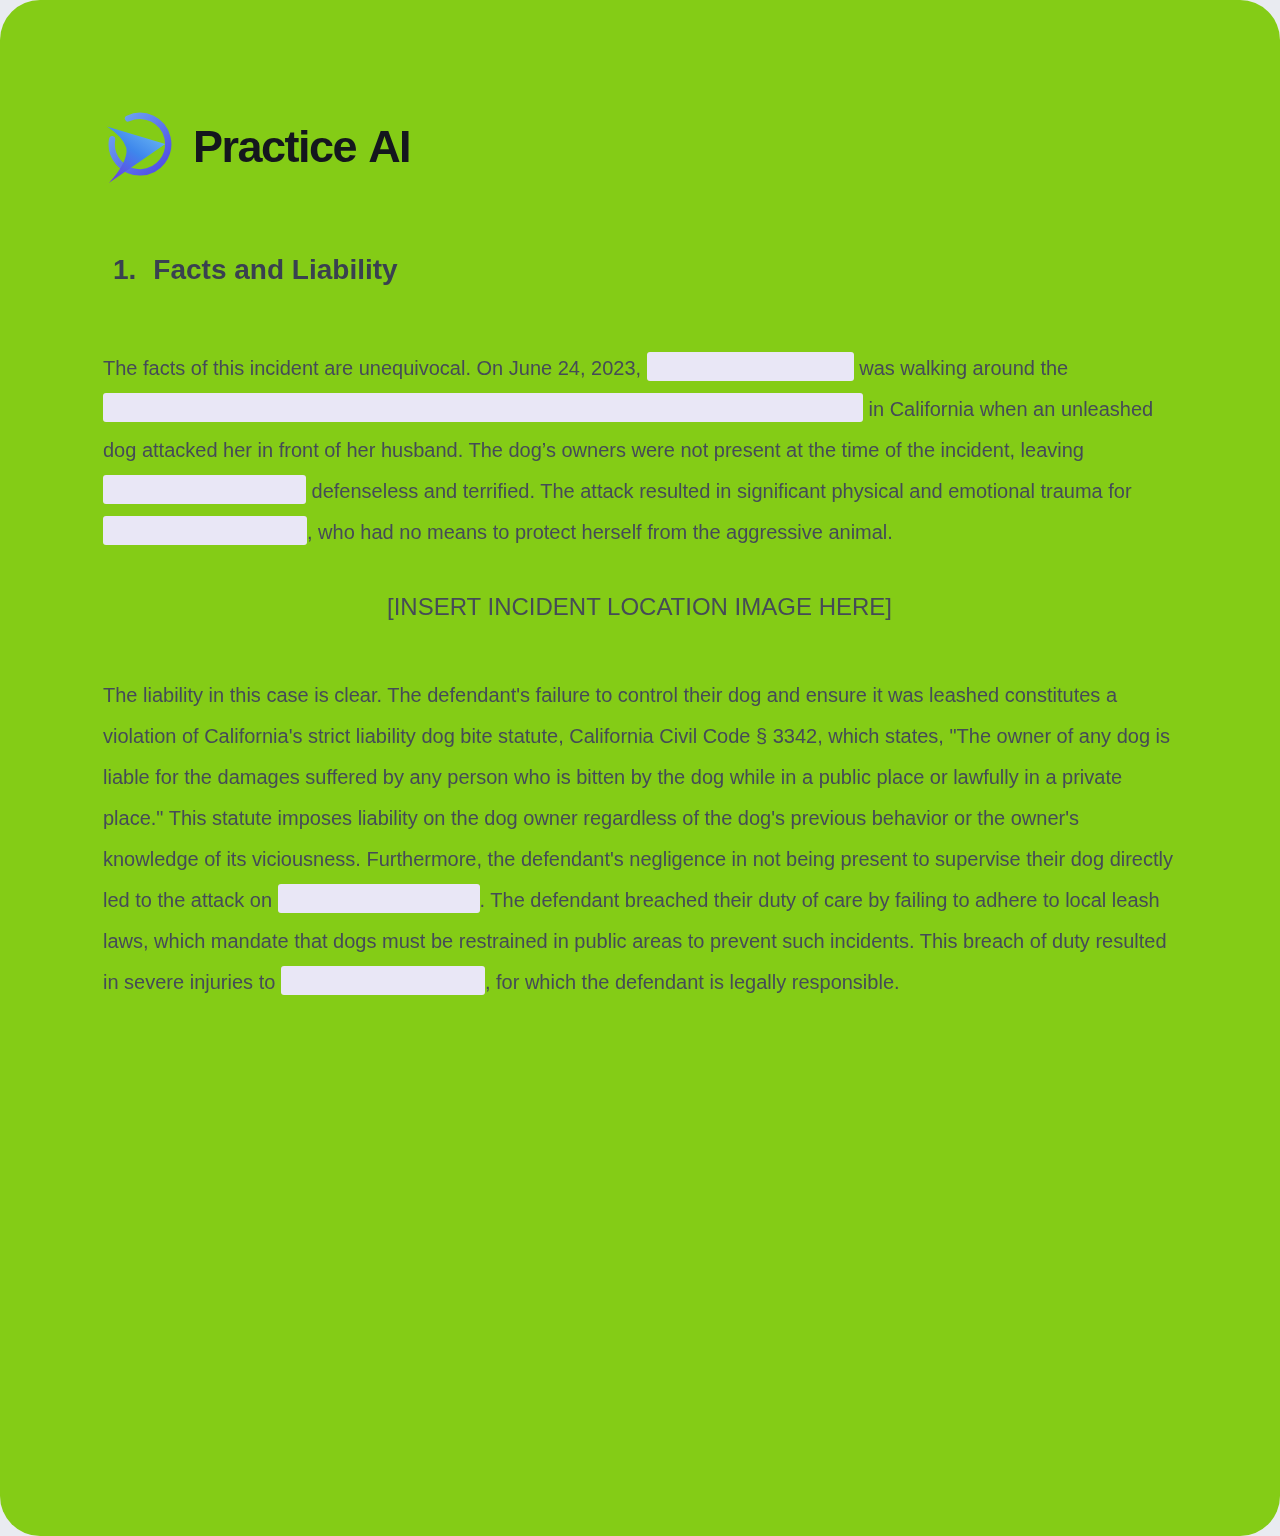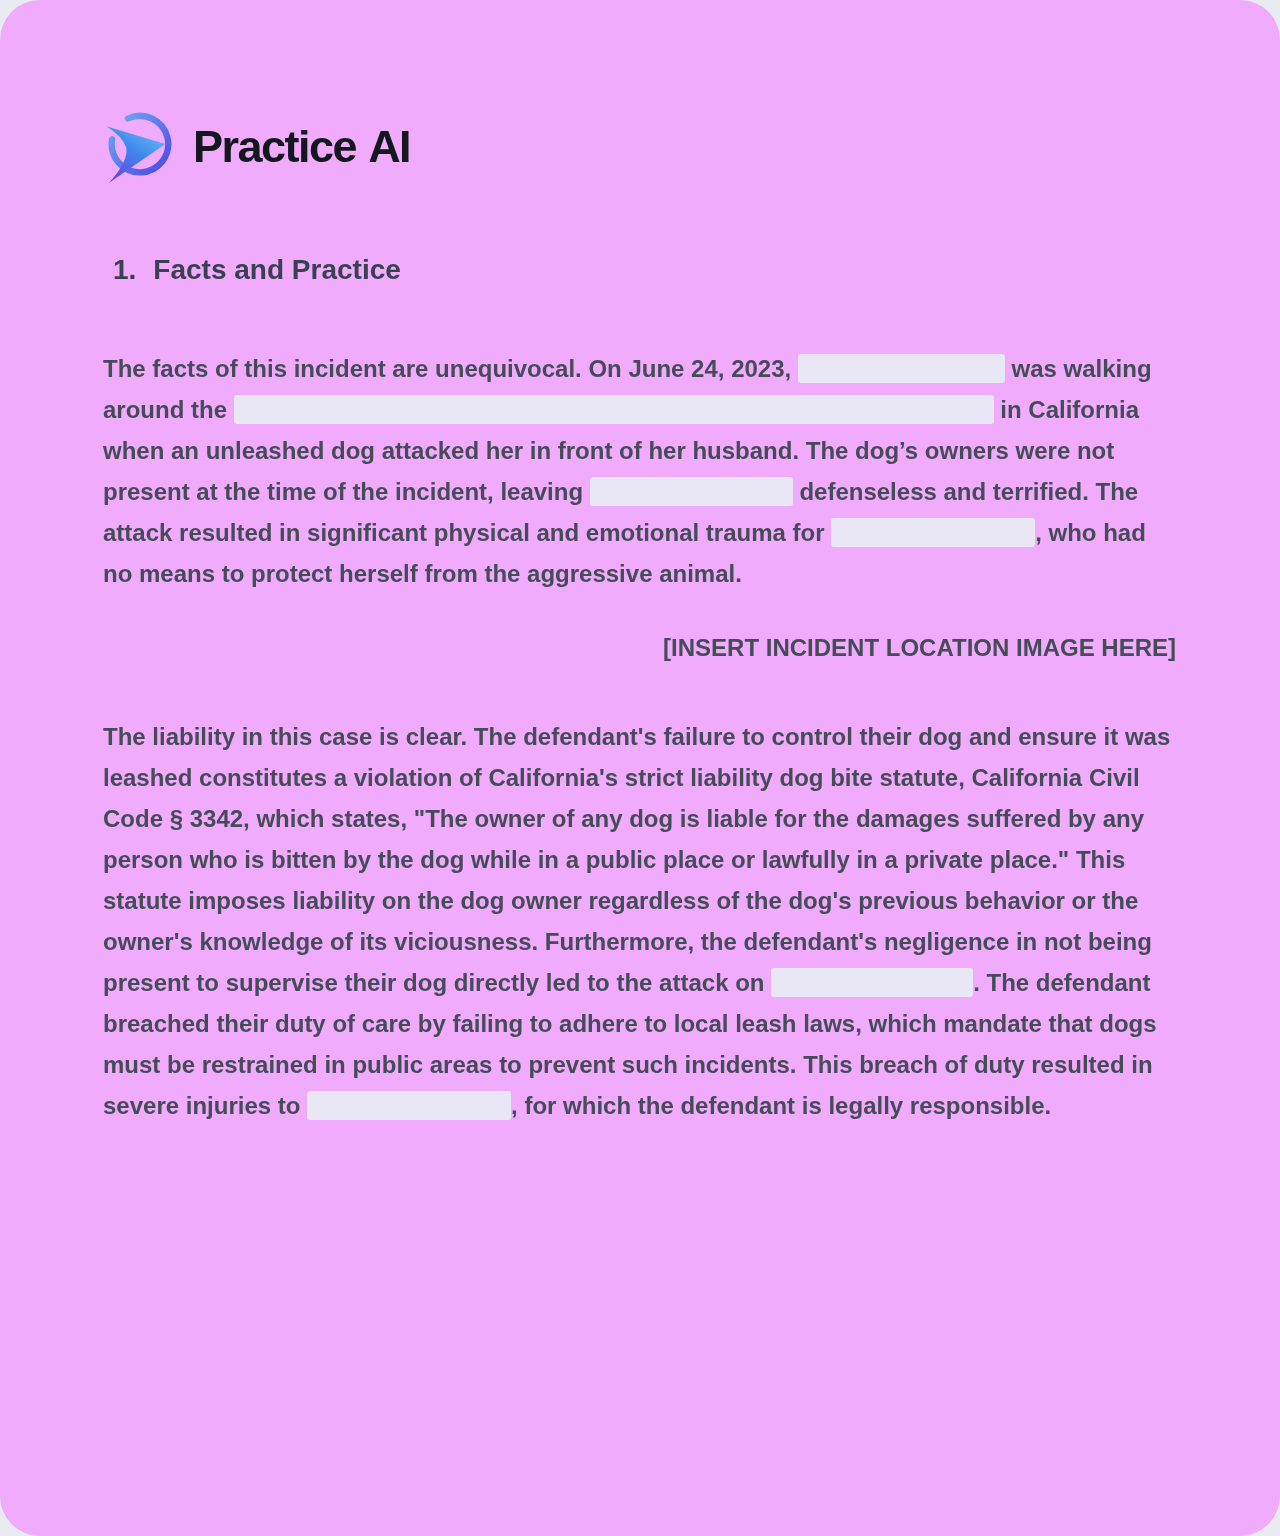--- a/index.html
+++ b/index.html
@@ -5,21 +5,21 @@
   * { box-sizing: border-box; margin: 0; padding: 0; }
   html, body {
     background: #E9EBF1;
     font-family: "Liberation Sans", "DejaVu Sans", sans-serif;
   }
   .page {
     position: relative;
     width: 1280px;
     height: 1536px;
     margin: 0 auto;
-    background: #f0abfc;
+    background: #84cc16;
     border-radius: 40px;
     overflow: hidden;
   }
   .content {
     padding: 112px 104px 0 103px;
   }
   
   .logo-row {
     display: flex;
     align-items: center;
@@ -43,33 +43,31 @@
     gap: 17px;
     margin: 69px 0 61px;
     padding-left: 10px;
     font-size: 28px;
     font-weight: 700;
     color: #394150;
     line-height: 34px;
   }
   
   .para {
-    font-size: 24px;
+    font-size: 20px;
     line-height: 41px;
     color: #454B57;
     margin: 8px 0 33px;
-    font-weight: bold;
   }
   .placeholder {
     font-size: 24px;
     line-height: 41px;
     color: #454B57;
-    text-align: right;
+    text-align: center;
     margin: 32px 0 48px;
-    font-weight: bold;
   }
   .redaction {
     display: inline-block;
     height: 29px;
     background: #E9E7F6;
     border-radius: 3px;
     vertical-align: -6px;
   }
 </style>
 </head>
@@ -97,21 +95,21 @@
         <path d="M 4 16 L 64 34 L 6 74 Q 26 52 24 38 Q 20 26 4 16 Z" fill="url(#arrowGrad)"></path>
       </svg>
       <div class="logo-text">
         <span>Practice</span>
         <span>AI</span>
       </div>
     </div>
 
     <h1 class="heading">
       <span>1.</span>
-      <span>Facts and Practice</span>
+      <span>Facts and Liability</span>
     </h1>
 
     <p class="para">The facts of this incident are unequivocal. On June 24, 2023, <span class="redaction" style="width: 207px;"></span> was walking around the <span class="redaction" style="width: 760px;"></span> in California when an unleashed dog attacked her in front of her husband. The dog’s owners were not present at the time of the incident, leaving <span class="redaction" style="width: 203px;"></span> defenseless and terrified. The attack resulted in significant physical and emotional trauma for <span class="redaction" style="width: 204px;"></span>, who had no means to protect herself from the aggressive animal.</p>
 
 
     <p class="placeholder">[INSERT INCIDENT LOCATION IMAGE HERE]</p>
 
     <p class="para">The liability in this case is clear. The defendant's failure to control their dog and ensure it was leashed constitutes a violation of California's strict liability dog bite statute, California Civil Code § 3342, which states, "The owner of any dog is liable for the damages suffered by any person who is bitten by the dog while in a public place or lawfully in a private place." This statute imposes liability on the dog owner regardless of the dog's previous behavior or the owner's knowledge of its viciousness. Furthermore, the defendant's negligence in not being present to supervise their dog directly led to the attack on <span class="redaction" style="width: 202px;"></span>. The defendant breached their duty of care by failing to adhere to local leash laws, which mandate that dogs must be restrained in public areas to prevent such incidents. This breach of duty resulted in severe injuries to <span class="redaction" style="width: 204px;"></span>, for which the defendant is legally responsible.</p>
 
   </div>

